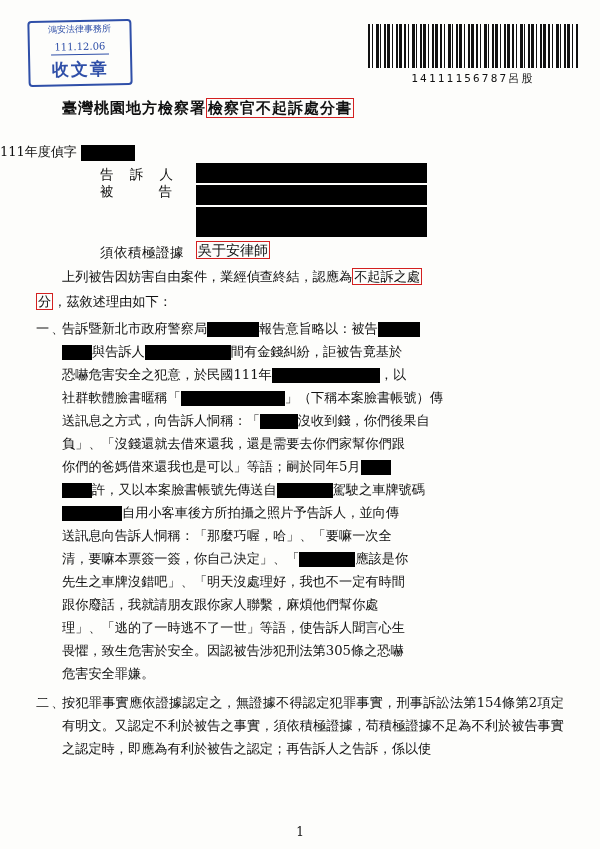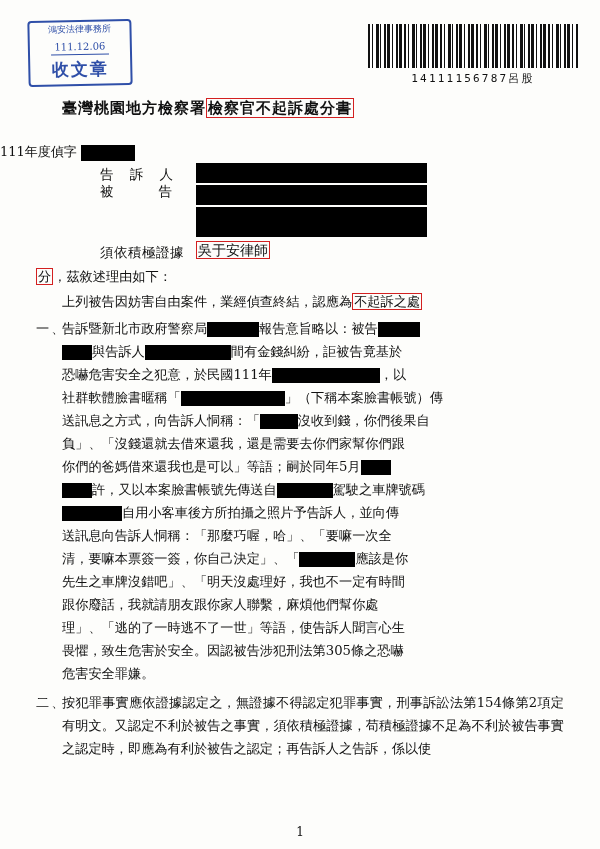--- a/index.html
+++ b/index.html
@@ -233,25 +233,25 @@
       <div class="party-label lbl-2">被　　告</div>
       <div class="redact blk-party-1"></div>
       <div class="redact blk-party-2"></div>
       <div class="redact blk-party-big"></div>
       <div class="party-label lbl-3">須依積極證據</div>
       <div class="defender-name">
         <span class="boxed">吳于安律師</span>
       </div>
     </div>
 
+    <div class="para">
+      <span>上列被告因妨害自由案件，業經偵查終結，認應為</span><span class="boxed">不起訴之處</span>
+    </div>
     <div class="para cont">
       <span class="boxed">分</span><span>，茲敘述理由如下：</span>
-    </div>
-    <div class="para">
-      <span>上列被告因妨害自由案件，業經偵查終結，認應為</span><span class="boxed">不起訴之處</span>
     </div>
 
     <div class="num-item" style="margin-top:4px;">
       <span class="marker">一、</span>
       <span>告訴暨新北市政府警察局<span class="r" style="width:52px;"></span>報告意旨略以：被告<span class="r" style="width:42px;"></span><br><span class="r" style="width:30px;"></span>與告訴人<span class="r" style="width:86px;"></span>間有金錢糾紛，詎被告竟基於<br>恐嚇危害安全之犯意，於民國111年<span class="r" style="width:62px;"></span><span class="r" style="width:46px;"></span>，以<br>社群軟體臉書暱稱「<span class="r" style="width:104px;"></span>」（下稱本案臉書帳號）傳<br>送訊息之方式，向告訴人恫稱：「<span class="r" style="width:38px;"></span>沒收到錢，你們後果自<br>負」、「沒錢還就去借來還我，還是需要去你們家幫你們跟<br>你們的爸媽借來還我也是可以」等語；嗣於同年5月<span class="r" style="width:30px;"></span><br><span class="r" style="width:30px;"></span>許，又以本案臉書帳號先傳送自<span class="r" style="width:56px;"></span>駕駛之車牌號碼<br><span class="r" style="width:60px;"></span>自用小客車後方所拍攝之照片予告訴人，並向傳<br>送訊息向告訴人恫稱：「那麼巧喔，哈」、「要嘛一次全<br>清，要嘛本票簽一簽，你自己決定」、「<span class="r" style="width:56px;"></span>應該是你<br>先生之車牌沒錯吧」、「明天沒處理好，我也不一定有時間<br>跟你廢話，我就請朋友跟你家人聯繫，麻煩他們幫你處<br>理」、「逃的了一時逃不了一世」等語，使告訴人聞言心生<br>畏懼，致生危害於安全。因認被告涉犯刑法第305條之恐嚇<br>危害安全罪嫌。</span>
     </div>
 
     <div class="num-item" style="margin-top:6px;">
       <span class="marker">二、</span>
       <span>按犯罪事實應依證據認定之，無證據不得認定犯罪事實，刑事訴訟法第154條第2項定有明文。又認定不利於被告之事實，須依積極證據，苟積極證據不足為不利於被告事實之認定時，即應為有利於被告之認定；再告訴人之告訴，係以使</span>

